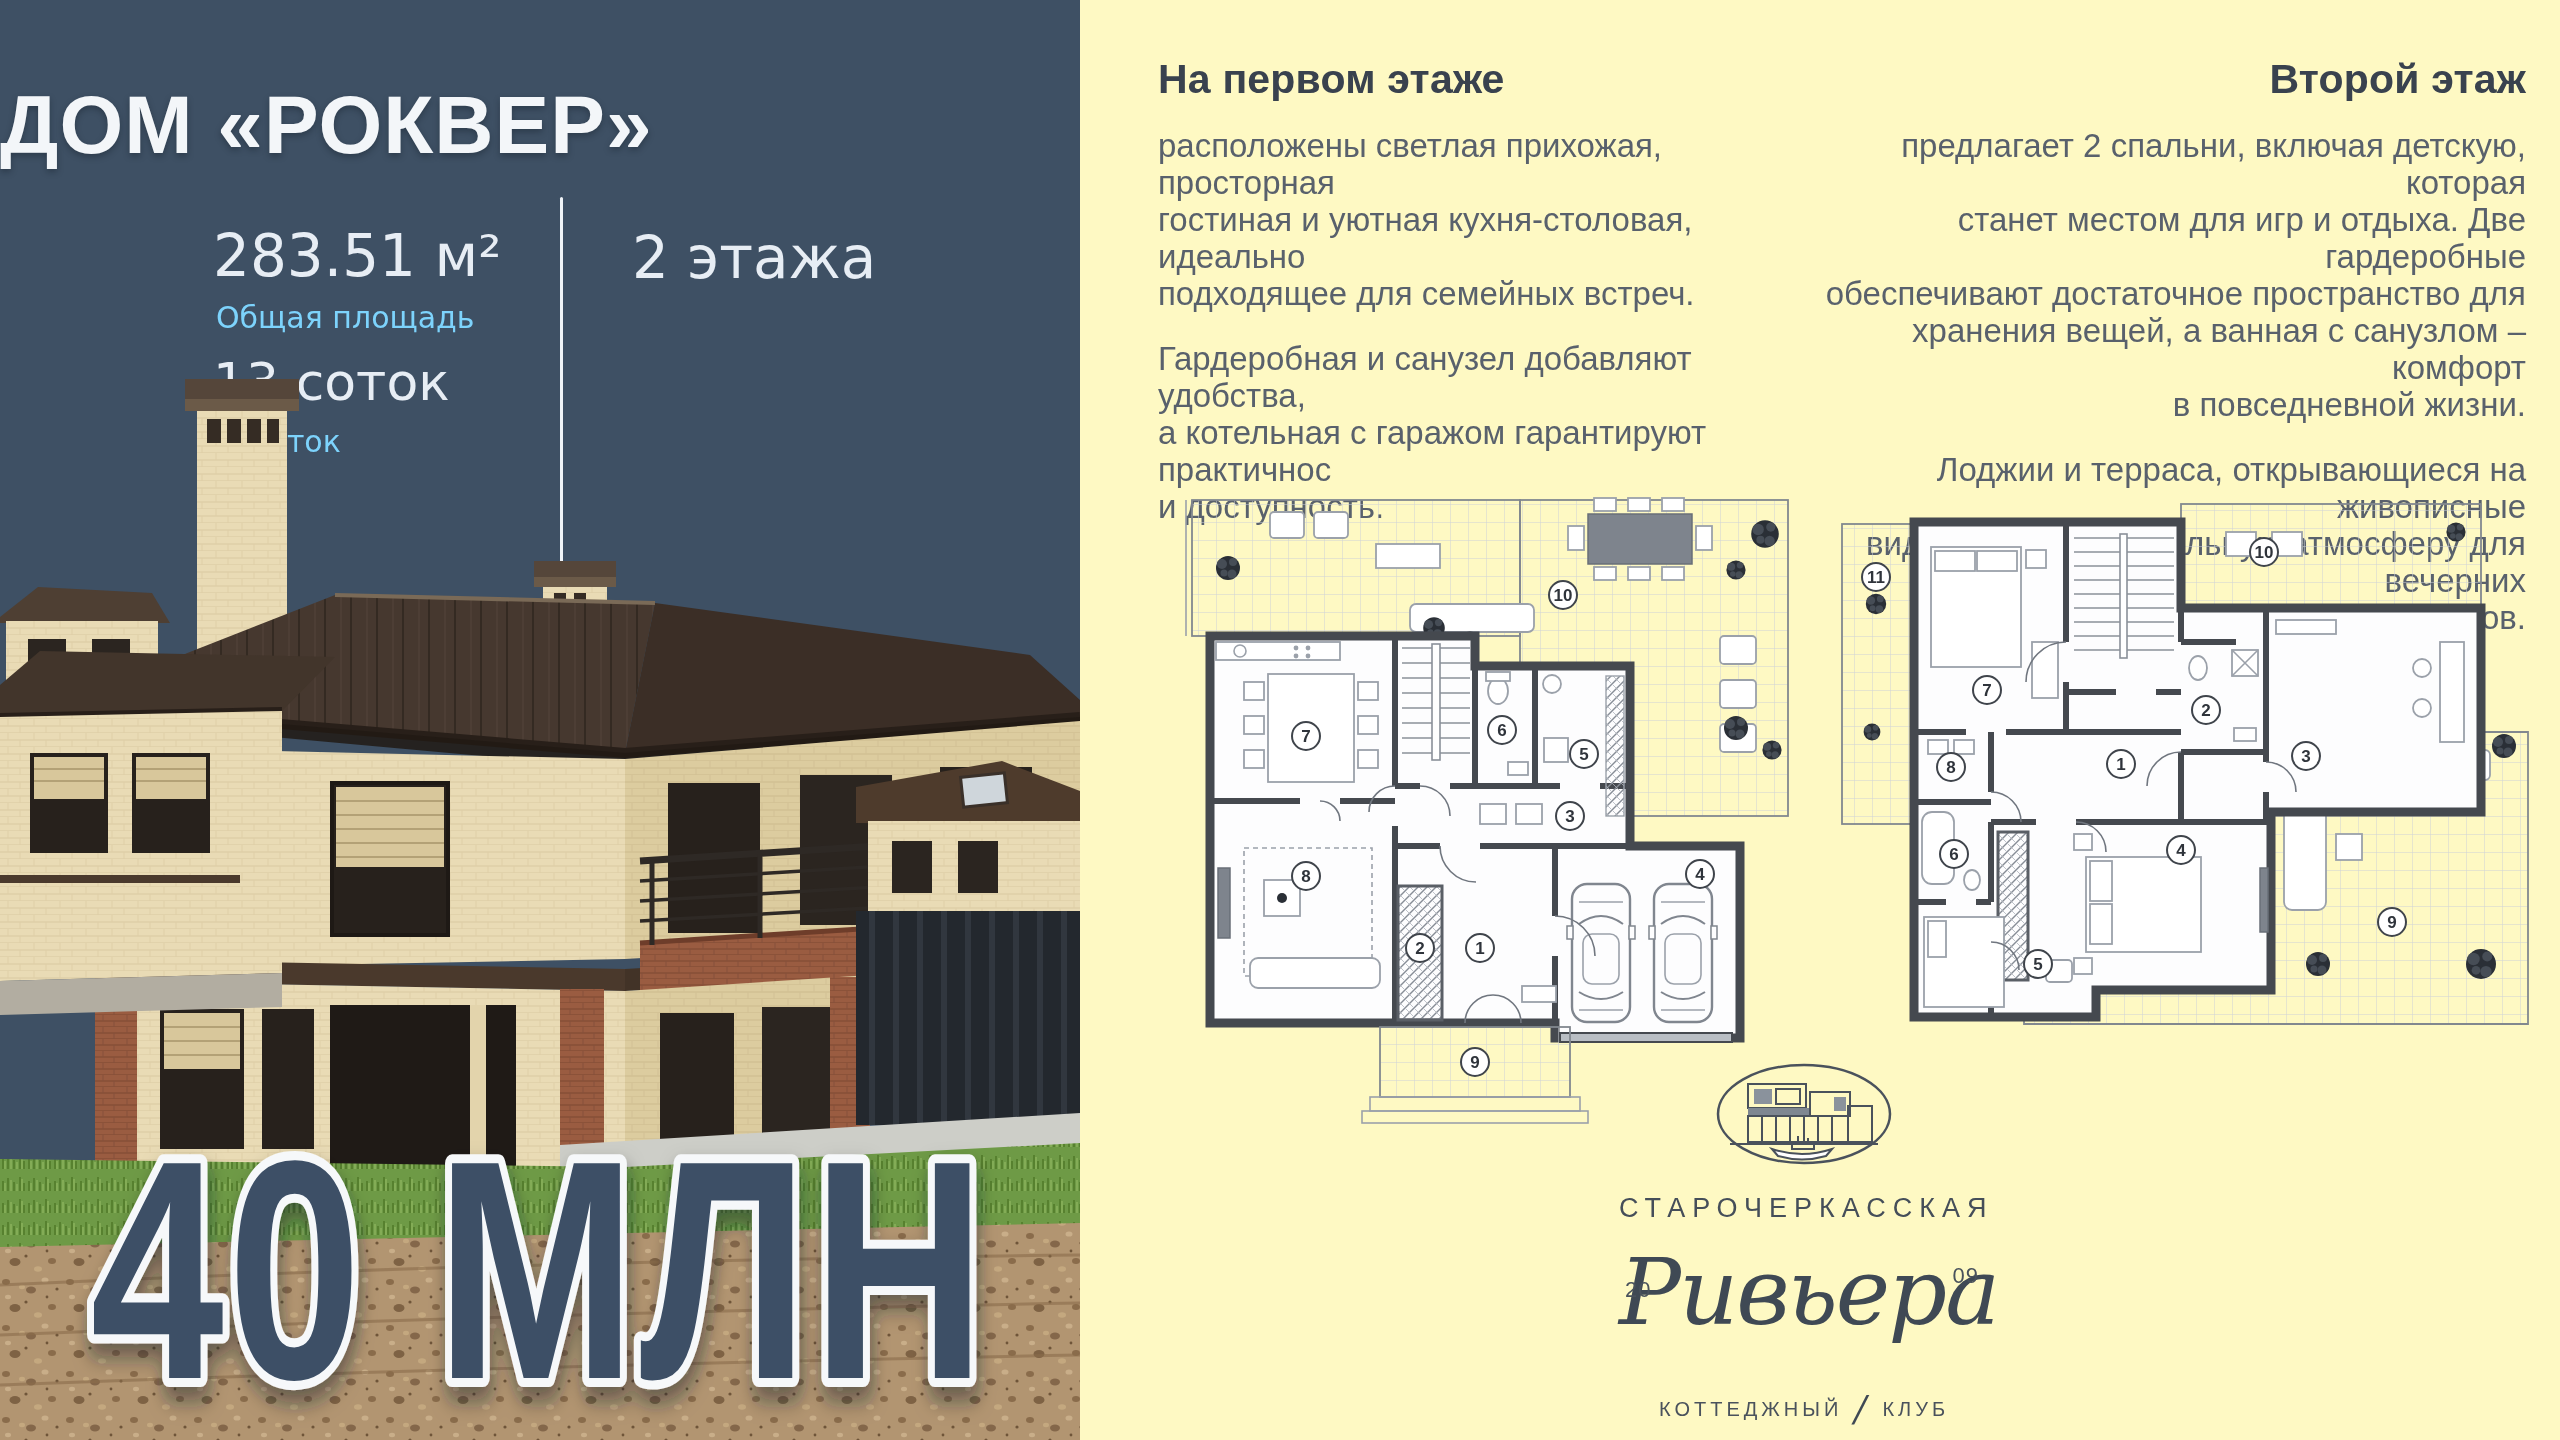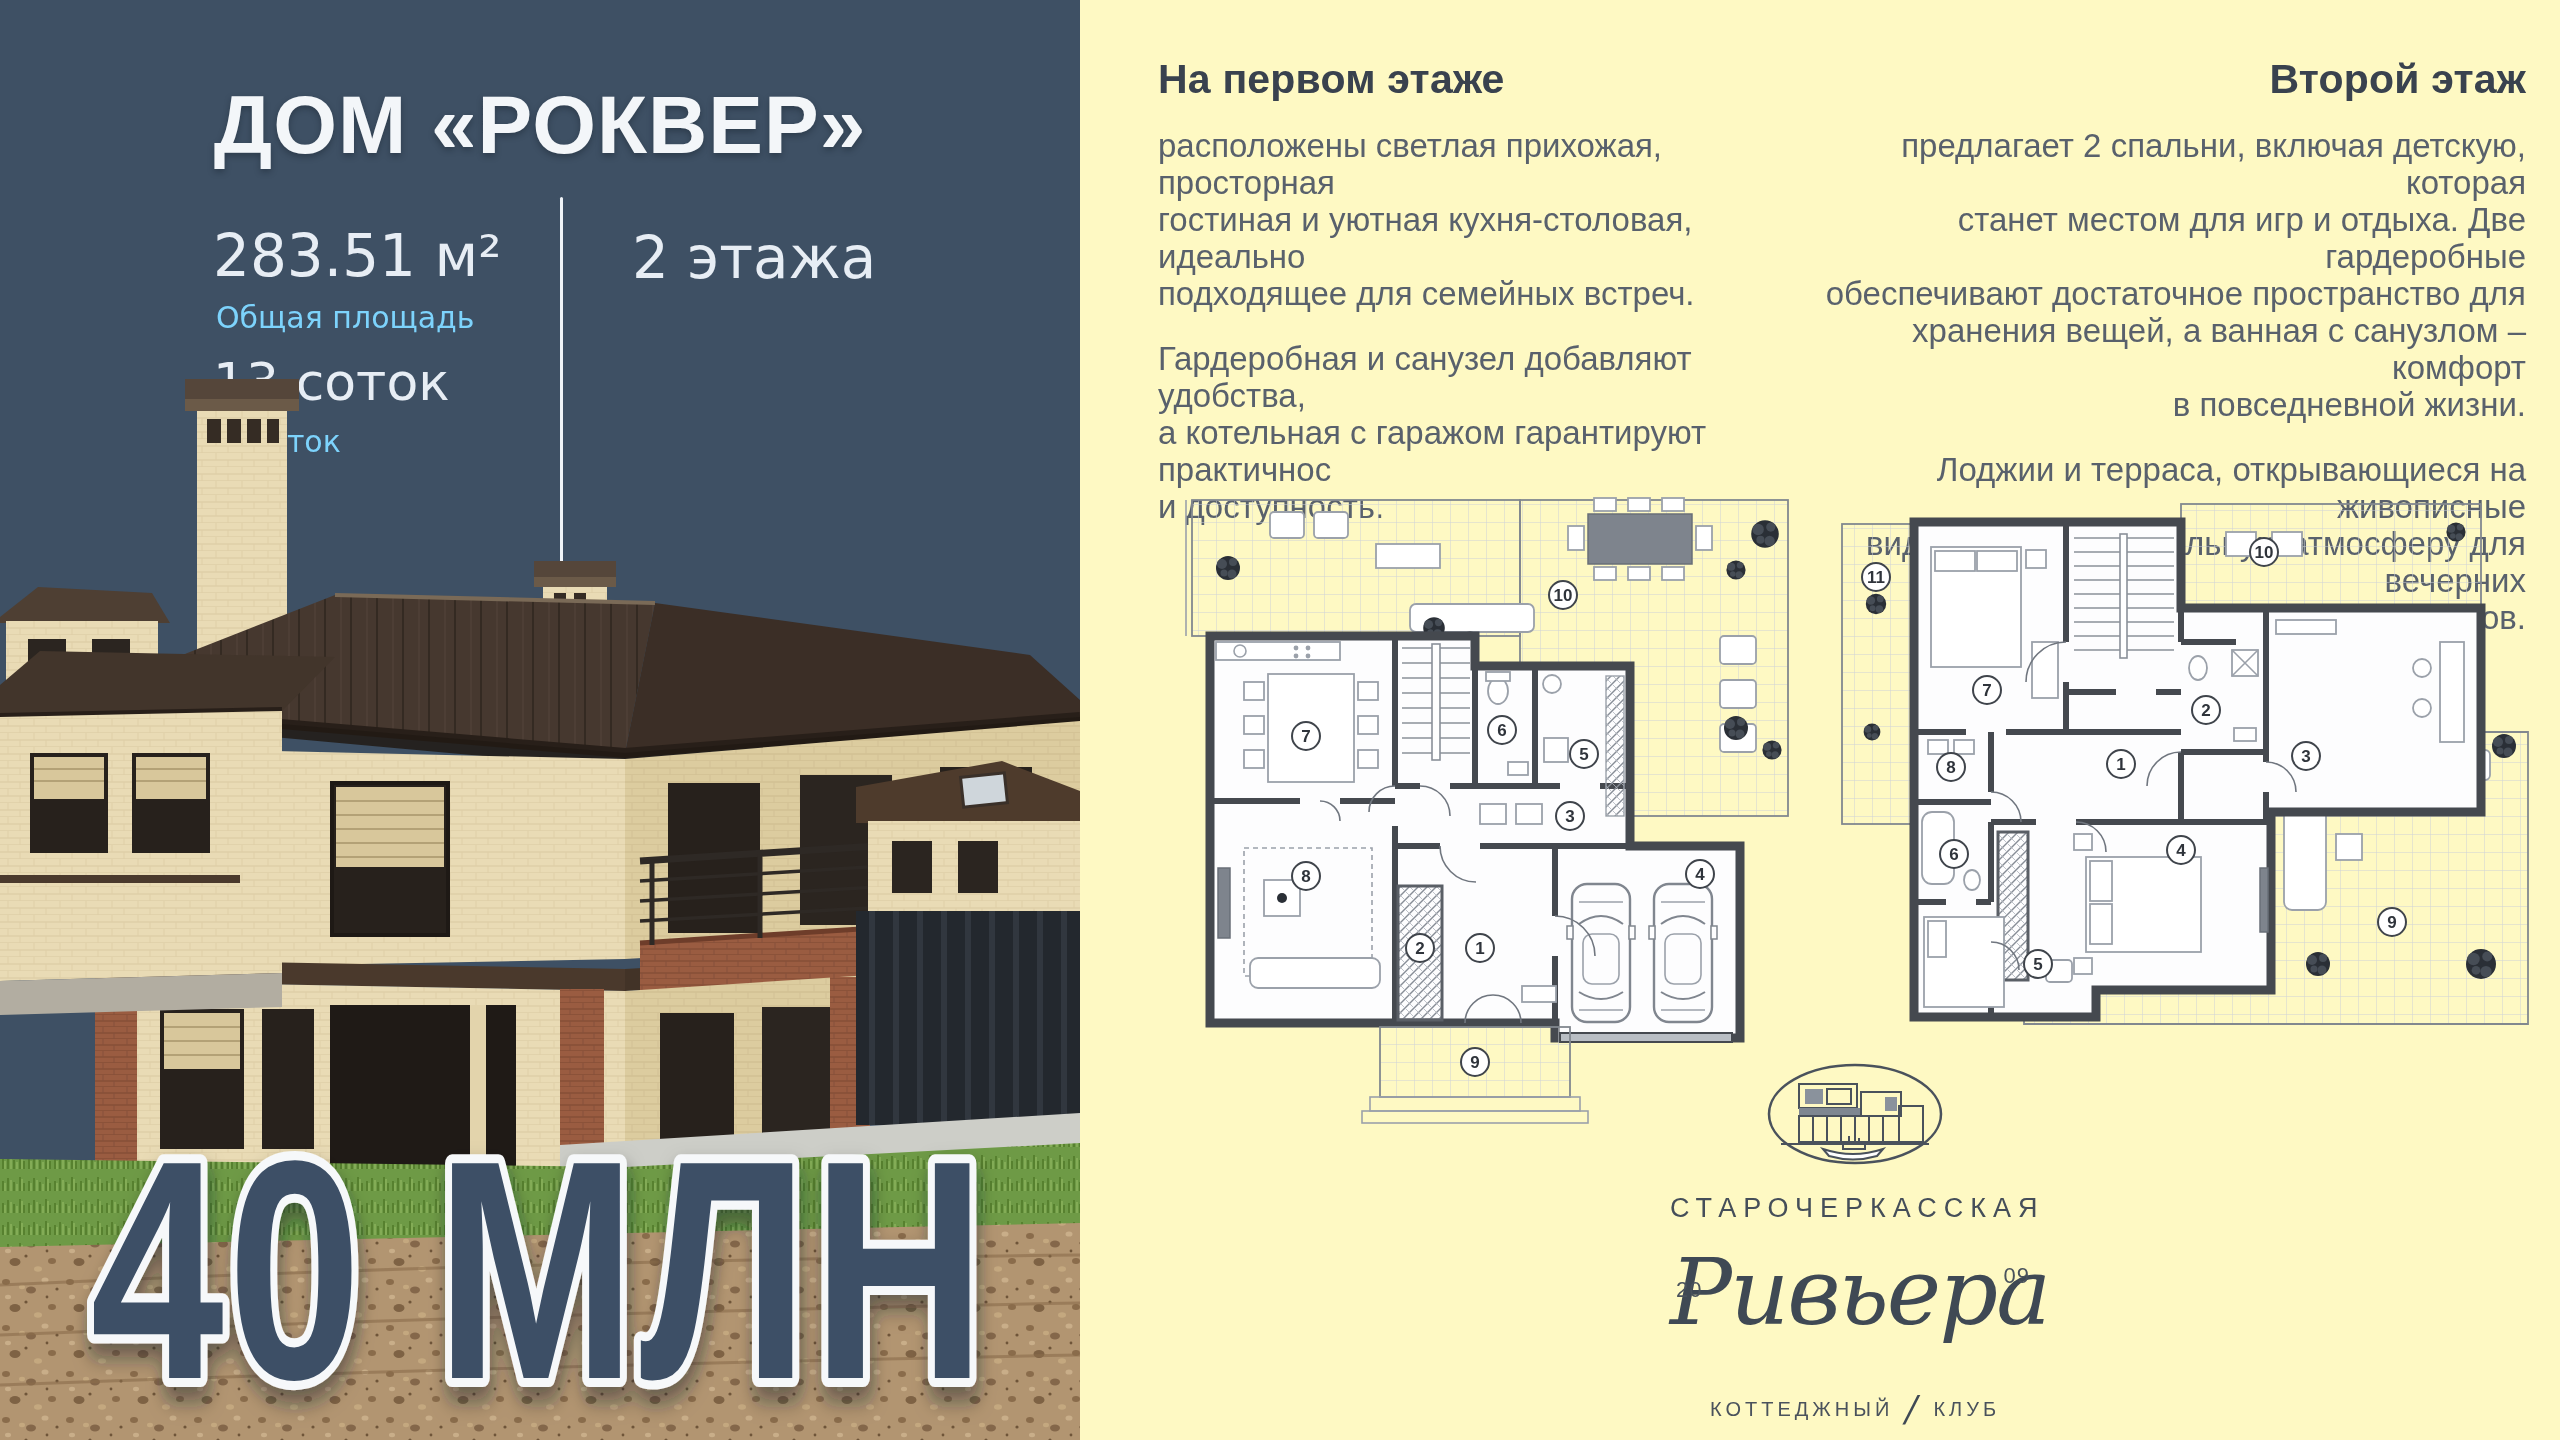--- a/index.html
+++ b/index.html
@@ -1,21 +1,21 @@
 <!DOCTYPE html>
 <html><head>
 <meta charset="utf-8">
 <style>
   html,body{margin:0;padding:0;background:#e8e8ea;}
   .poster{position:relative;width:2560px;height:1440px;overflow:hidden;
           font-family:"Liberation Sans",sans-serif;background:#F2F2F4;}
 
   
   .left-panel{position:absolute;left:0;top:0;width:1080px;height:1440px;background:#3E5064;overflow:hidden;}
-  .house-title{position:absolute;left:0;top:78px;width:1080px;margin:0;text-align:center;
+  .house-title{position:absolute;left:0;top:78px;width:1080px;margin:0;
                font-size:82px;font-weight:800;letter-spacing:1px;color:#F3F6F9;
                text-shadow:0 3px 6px rgba(15,22,32,.35);}
   .stat-value{position:absolute;color:#E7EDF4;font-family:"DejaVu Sans","Liberation Sans",sans-serif;font-weight:400;}
   .stat-label{position:absolute;color:#7dd3fc;font-family:"DejaVu Sans","Liberation Sans",sans-serif;}
   .area-value{left:213px;top:222px;font-size:58px;}
   .area-label{left:216px;top:300px;font-size:30px;}
   .plot-value{left:213px;top:352px;font-size:52px;}
   .plot-label{left:216px;top:424px;font-size:30px;}
   .floors-value{left:632px;top:224px;font-size:58px;}
   .v-divider{position:absolute;left:560px;top:197px;width:3px;height:372px;background:#F0F4F8;border-radius:2px;}
@@ -41,21 +41,21 @@
   .wall{fill:#FDFDFE;stroke:#45494F;stroke-width:9px;stroke-linejoin:miter;}
   .iwall{fill:none;stroke:#45494F;stroke-width:6px;}
   .furn{fill:#FFFFFF;stroke:#9BA1AA;stroke-width:1.8px;}
   .furnline{fill:none;stroke:#9BA1AA;stroke-width:1.6px;}
   .furndark{fill:#7E848D;stroke:#696F78;stroke-width:1.5px;}
   .gridrect{fill:url(#planGrid);stroke:#82888F;stroke-width:1.8px;}
   .stair{stroke:#8A9099;stroke-width:1.6px;}
   .doorarc{fill:none;stroke:#70767F;stroke-width:1.6px;}
 
   
-  .logo{position:absolute;left:590px;top:1062px;width:370px;text-align:center;color:#49525C;}
+  .logo{position:absolute;left:539px;top:1062px;width:370px;text-align:center;color:#49525C;}
   .logo-emblem{display:block;margin:0 auto;}
   .logo-location{margin-top:26px;font-size:27px;letter-spacing:7px;font-weight:500;color:#454E59;}
   .logo-namerow{position:relative;height:130px;margin-top:9px;}
   .logo-name{font-family:"DejaVu Serif","Liberation Serif",serif;font-style:italic;font-size:92px;
              line-height:120px;color:#3F4954;letter-spacing:-2px;}
   .logo-year-left{position:absolute;left:6px;top:44px;font-size:22px;letter-spacing:1px;}
   .logo-year-right{position:absolute;right:10px;top:30px;font-size:22px;letter-spacing:1px;}
   .logo-subtitle{margin-top:20px;font-size:20px;letter-spacing:4px;color:#4A525C;}
   .logo-slash{font-family:"DejaVu Serif",serif;font-style:italic;font-size:36px;position:relative;top:5px;
               margin:0 12px;color:#3F4954;}

